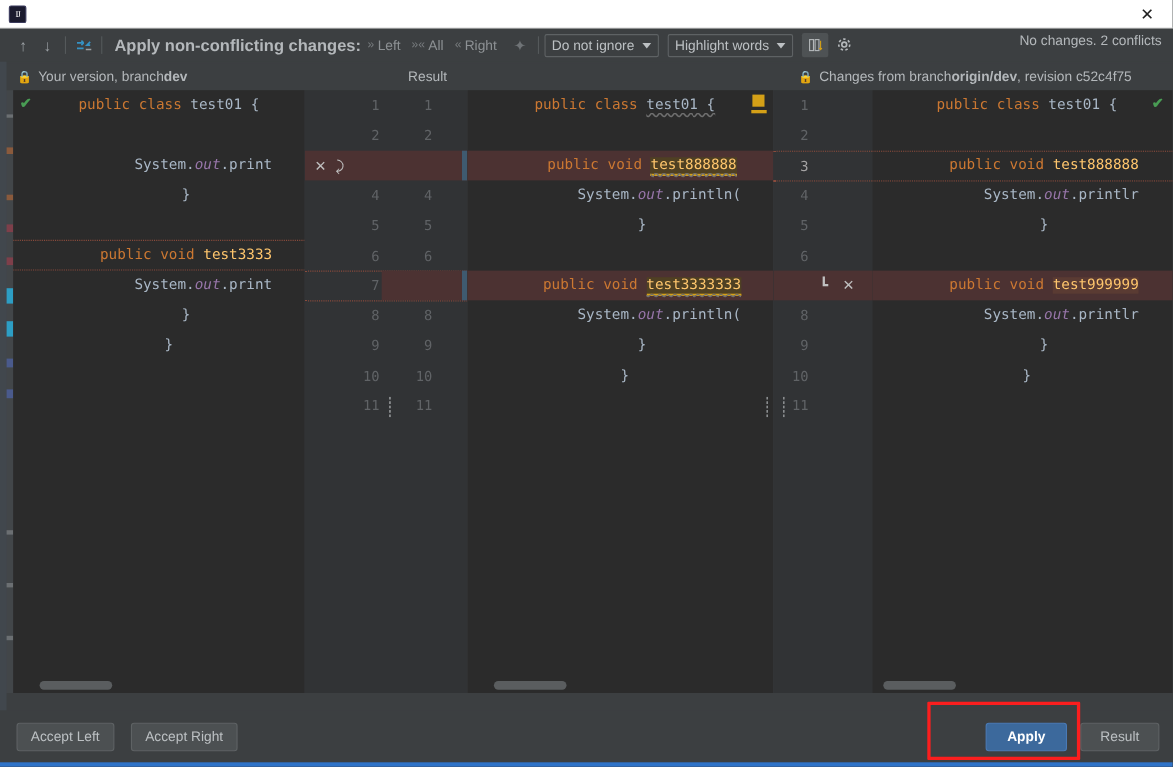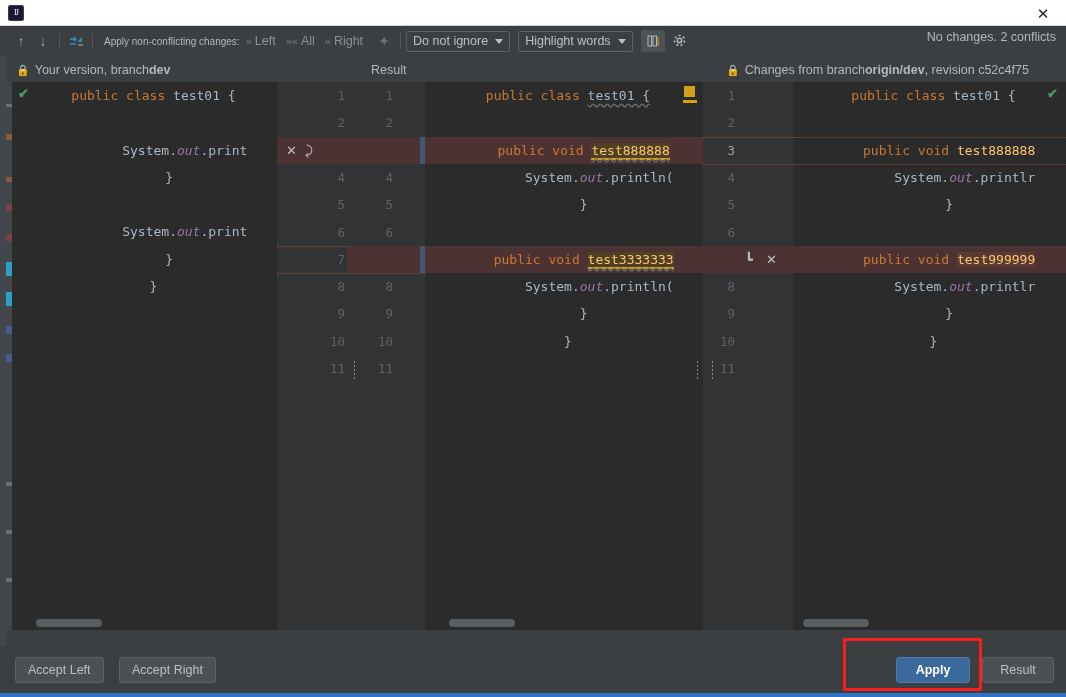--- a/index.html
+++ b/index.html
@@ -44,21 +44,21 @@
   }
   .tb-icon {
     width: 22px; height: 22px; display: flex; align-items: center;
     justify-content: center; color: #9ba0a4; font-size: 14px;
     flex: 0 0 auto;
   }
   .tb-sep {
     width: 1px; height: 16px; background: #55595b; margin: 0 5px; flex: 0 0 auto;
   }
   .tb-label {
-    color: #b4b8bb; font-size: 10px; margin: 0 6px; white-space: nowrap;
+    color: #b4b8bb; font-size: 15px; margin: 0 6px; white-space: nowrap; font-weight: bold;
   }
   .tb-action {
     color: #8d9194; font-size: 12.5px; margin-right: 10px;
     display: flex; align-items: center; gap: 3px; white-space: nowrap;
   }
   .chev { color: #787c7f; font-size: 11px; }
   .combo {
     height: 21px; border: 1px solid #5e6264; border-radius: 2px;
     background: #3c3f41; color: #bcc0c3; font-size: 12.5px;
     display: flex; align-items: center; padding: 0 6px; gap: 7px;
@@ -294,20 +294,21 @@
     <div class="mark" style="top:496px;height:4px;background:#6b6f72"></div>
   </div>
 
   <div class="pane" id="pane-left" style="left:12px;width:265px">
     <div class="code" id="code-left" style="padding-left:18px;padding-top:0">
         <div class="line"><span class="kw" style="position: relative;">public class </span><span class="cls" style="position: relative;">test01 {</span></div>
         <div class="line"></div>
         <div class="line"><span class="pl" style="position: relative;">        System.</span><span class="fld" style="position: relative;">out</span><span class="pl" style="position: relative;">.print</span></div>
         <div class="line"><span class="pl" style="position: relative;">    }</span></div>
         <div class="line"></div>
+        <div class="line"><div class="conflict-line-top" style="top: 0px; left: -20px; right: -20px;"></div><div class="conflict-line-bot" style="top: 27px; left: -20px; right: -20px;"></div><span class="kw" style="position: relative;">    public void </span><span class="id" style="position: relative;">test3333</span></div>
         <div class="line"><span class="pl" style="position: relative;">        System.</span><span class="fld" style="position: relative;">out</span><span class="pl" style="position: relative;">.print</span></div>
         <div class="line"><span class="pl" style="position: relative;">    }</span></div>
         <div class="line"><span class="pl" style="position: relative;">}</span></div>
         <div class="line"></div>
       </div>
     <div class="ok-check" style="left:6px;top:4px">✔</div>
     <div class="pane-scroll" style="left:24px;width:66px"></div>
   </div>
 
   <div class="gutter" id="gutter-left" style="left:277px;width:148px">

